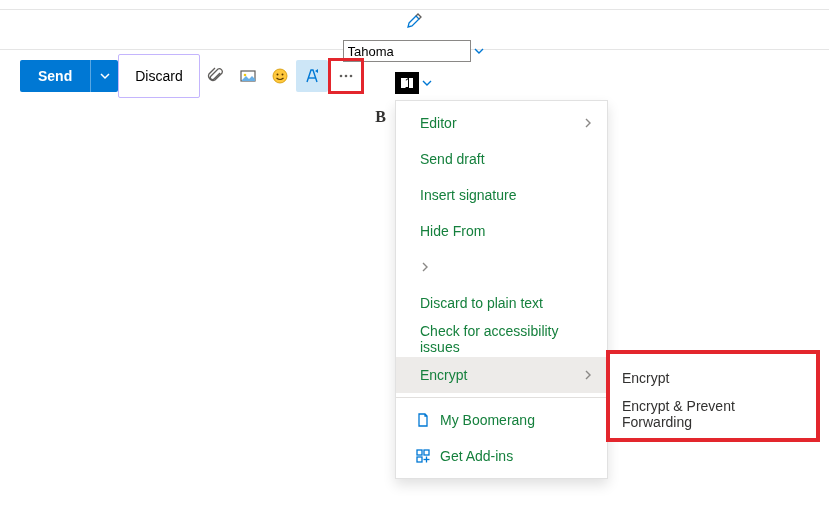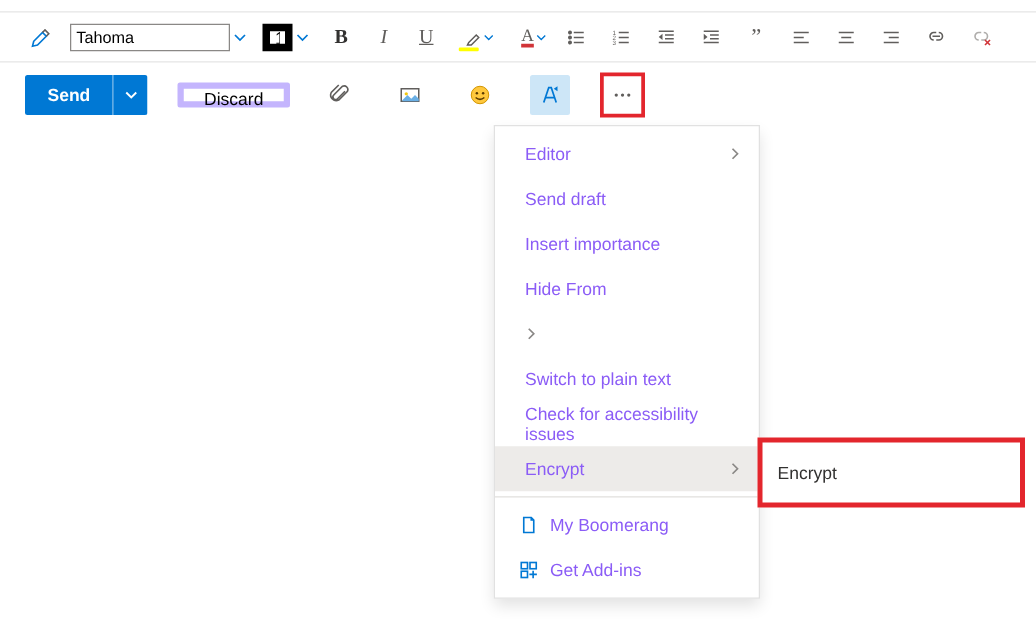--- a/index.html
+++ b/index.html
@@ -21,20 +21,21 @@
     border-bottom: 1px solid #e5e5e5;
   }
   
   .fmt-toolbar {
     display: flex;
     align-items: center;
     height: 40px;
     padding: 0 20px 0 20px;
     gap: 10px;
     border-bottom: 1px solid #e5e5e5;
+    flex-direction: column;
   }
   .paintbrush-icon svg { display:block; }
   .font-combo {
     display: flex;
     align-items: center;
     height: 24px;
   }
   .font-input {
     width: 128px;
     height: 22px;
@@ -75,21 +76,21 @@
     display:flex;
     align-items:center;
     gap:8px;
   }
   
   .action-toolbar {
     display:flex;
     align-items:center;
     height:52px;
     padding:0 20px;
-    gap:24px;
+    gap:0;
   }
   .send-split {
     display:flex;
     height:32px;
     border-radius:2px;
     overflow:hidden;
   }
   .send-btn {
     background:#0078d4;
     color:#fff;
@@ -104,23 +105,23 @@
     border:none;
     border-left:1px solid rgba(255,255,255,0.35);
     width:28px;
     color:#fff;
     display:flex;
     align-items:center;
     justify-content:center;
     cursor:pointer;
   }
   .discard-btn {
-    height:20px;
+    height:44px;
     background:#fff;
-    border:5px solid #c4b5fd;
+    border:1px solid #c4b5fd;
     padding:0 16px;
     font-size:14px;
     border-radius:2px;
     cursor:pointer;
   }
   .icon-btn {
     width:32px;
     height:32px;
     display:flex;
     align-items:center;
@@ -168,21 +169,21 @@
     box-shadow:0 6px 12px rgba(0,0,0,0.12);
     padding:4px 0;
   }
   .menu-item {
     display:flex;
     align-items:center;
     height:36px;
     padding:0 14px 0 24px;
     cursor:pointer;
     font-size:14px;
-    color:#8b5cf6;
+    color:#15803d;
     gap:10px;
     position:relative;
   }
   .menu-item.active { background:#edebe9; }
   .menu-item .menu-icon {
     width:18px;
     display:flex;
     align-items:center;
     justify-content:center;
     margin-left:-6px;
@@ -411,32 +412,32 @@
   <div class="menu-item iconless">
     <span class="label">Editor</span>
     <span class="sub-chev"><svg width="10" height="10" viewBox="0 0 10 10">
           <path d="M3 1 L7 5 L3 9" fill="none" stroke="#8a8886" stroke-width="1.4"></path>
         </svg></span>
   </div>
   <div class="menu-item iconless">
     <span class="label">Send draft</span>
   </div>
   <div class="menu-item iconless">
-    <span class="label">Insert importance</span>
+    <span class="label">Insert signature</span>
   </div>
   <div class="menu-item iconless">
     <span class="label">Hide From</span>
   </div>
   <div class="menu-item iconless">
     <span class="sub-chev"><svg width="10" height="10" viewBox="0 0 10 10">
           <path d="M3 1 L7 5 L3 9" fill="none" stroke="#8a8886" stroke-width="1.4"></path>
         </svg></span>
   </div>
   <div class="menu-item iconless">
-    <span class="label">Switch to plain text</span>
+    <span class="label">Discard to plain text</span>
   </div>
   <div class="menu-item iconless">
     <span class="label">Check for accessibility issues</span>
   </div>
   <div class="menu-item iconless active">
     <span class="label">Encrypt</span>
     <span class="sub-chev"><svg width="10" height="10" viewBox="0 0 10 10">
           <path d="M3 1 L7 5 L3 9" fill="none" stroke="#8a8886" stroke-width="1.4"></path>
         </svg></span>
   </div>
@@ -463,13 +464,16 @@
         </svg>
     </span>
     <span class="label">Get Add-ins</span>
   </div>
 </div>
 
 <div class="submenu">
   <div class="submenu-item">
     <span>Encrypt</span>
   </div>
+  <div class="submenu-item">
+    <span>Encrypt &amp; Prevent Forwarding</span>
+  </div>
 </div>
 
 </body></html>

